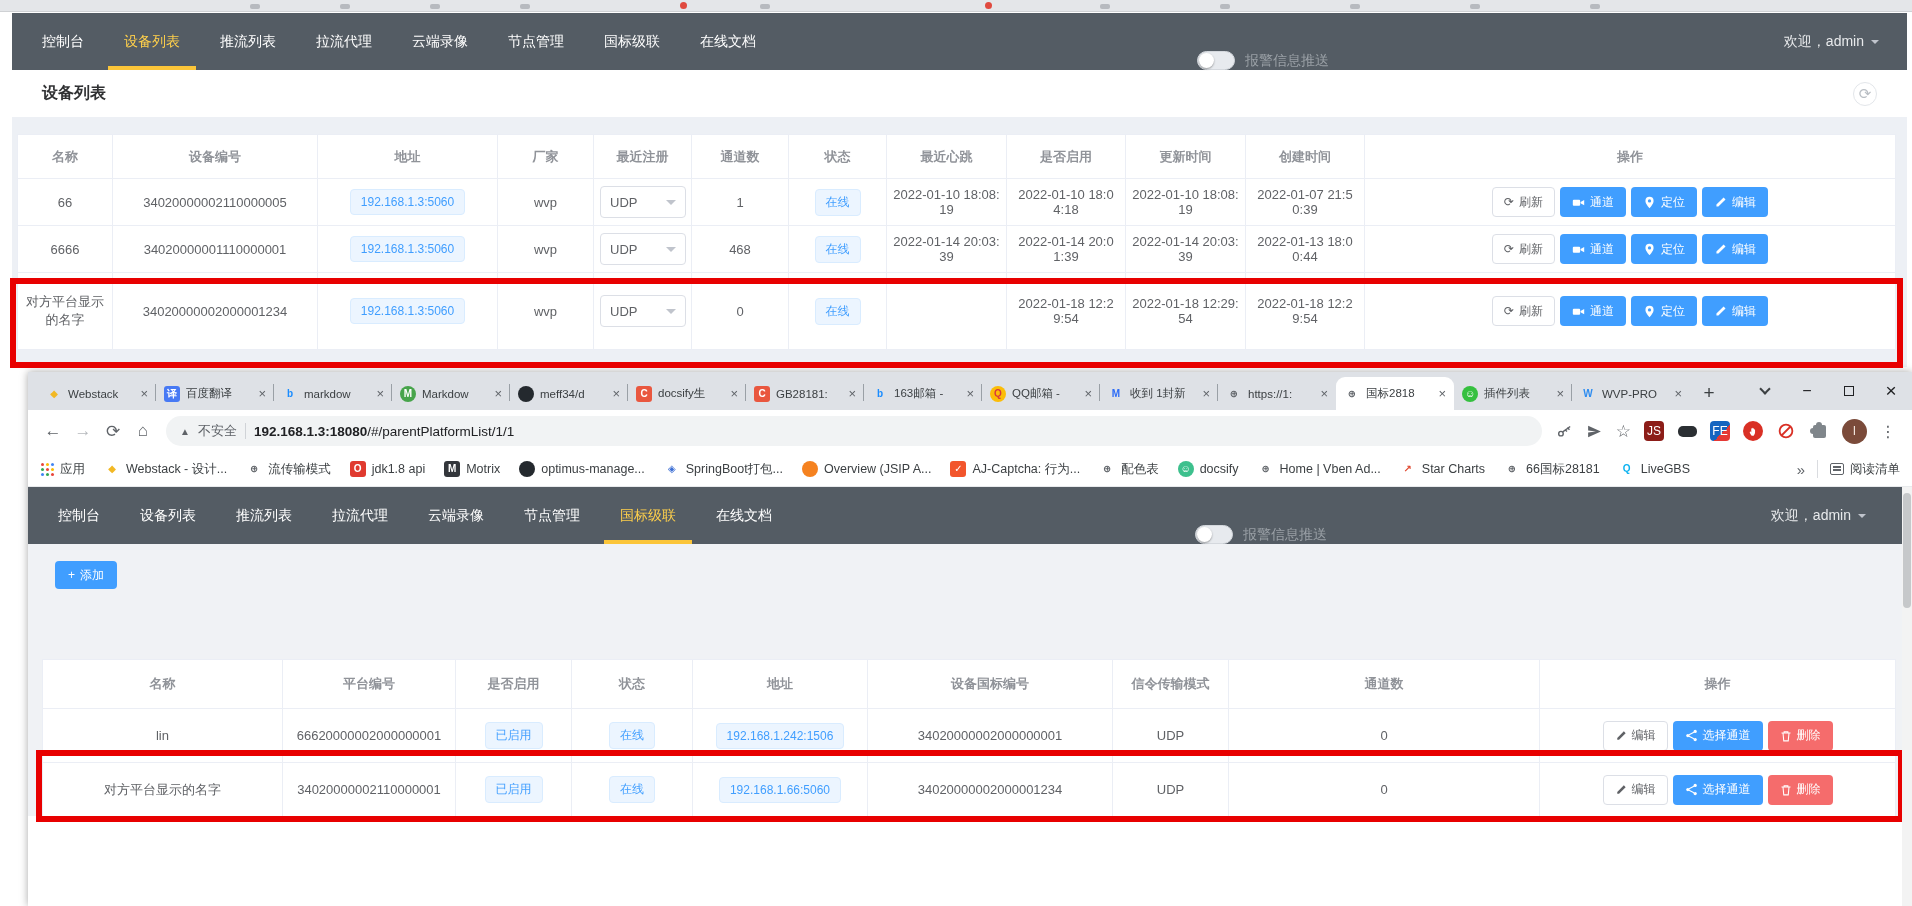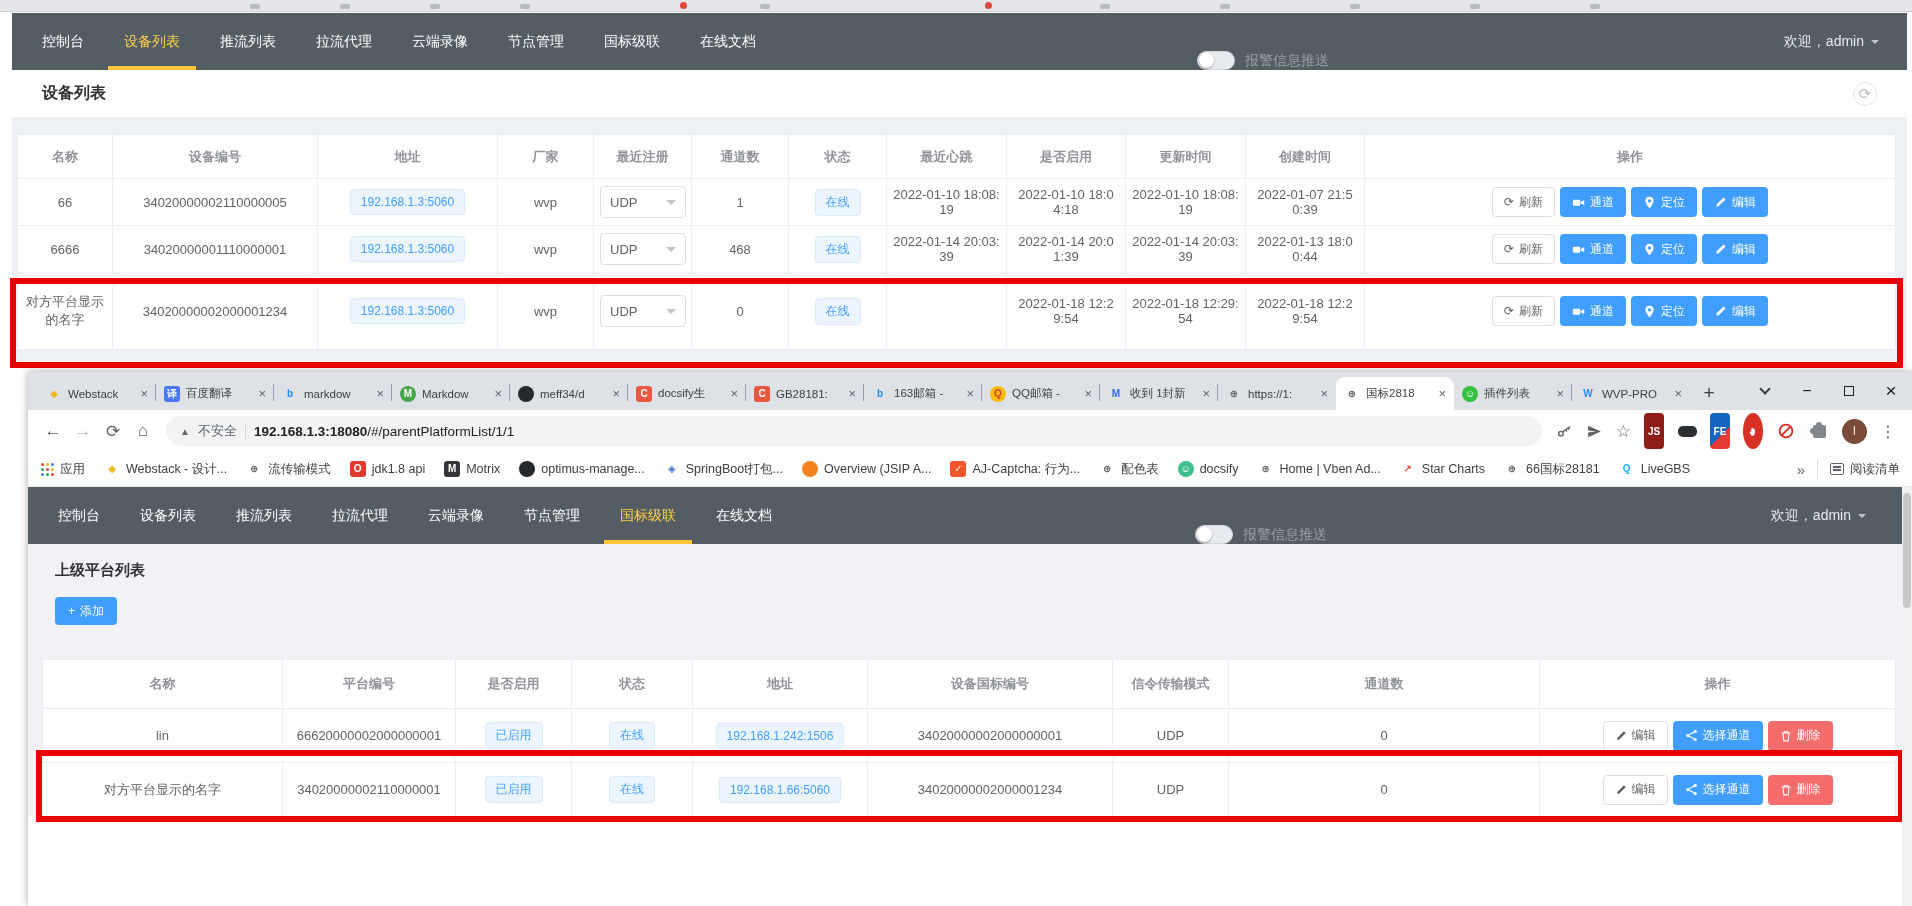--- a/index.html
+++ b/index.html
@@ -66,21 +66,21 @@
   .urlbar{height:42px;background:#fff;display:flex;align-items:center;padding:0 10px;}
   .nicon{width:30px;text-align:center;font-size:17px;color:#5f6368;cursor:pointer;flex:none;}
   .nicon.dis{color:#b6b9bd;}
   .omnibox{flex:1;height:30px;background:#f1f3f4;border-radius:15px;display:flex;align-items:center;padding:0 14px;gap:8px;margin:0 8px;cursor:text;}
   .sec-warn{font-size:10px;color:#5f6368;}
   .sec-label{font-size:13px;color:#5f6368;}
   .odiv{width:1px;height:16px;background:#d0d3d7;}
   .url-host{font-size:13.5px;color:#202124;font-weight:bold;}
   .url-path{font-size:13.5px;color:#202124;}
   .ubicons{display:flex;align-items:center;gap:13px;padding:0 6px;flex:none;}
-  .ext{width:20px;height:36px;border-radius:4px;display:flex;align-items:center;justify-content:center;font-size:10px;font-weight:bold;color:#fff;cursor:pointer;position:relative;}
+  .ext{width:20px;height:20px;border-radius:4px;display:flex;align-items:center;justify-content:center;font-size:12px;font-weight:normal;color:#fff;cursor:pointer;position:relative;}
   .ext-mask{width:19px;height:11px;background:#2b2f33;border-radius:5px;}
   .ext-puzzle{width:13px;height:13px;background:#80868b;border-radius:2px;position:relative;}
   .ext-puzzle::before{content:"";position:absolute;left:3.5px;top:-3px;width:6px;height:6px;border-radius:50%;background:#80868b;}
   .ext-puzzle::after{content:"";position:absolute;left:-3px;top:3.5px;width:6px;height:6px;border-radius:50%;background:#80868b;}
   .avatar{width:25px;height:25px;border-radius:50%;background:#7b4b3a;color:#f2e6de;display:flex;align-items:center;justify-content:center;font-size:12px;cursor:pointer;}
   .bookmarks{height:35px;background:#fff;display:flex;align-items:center;padding:0 12px;gap:19px;font-size:12.5px;color:#3c4043;border-bottom:1px solid #e8eaec;}
   .bm{display:flex;align-items:center;gap:6px;cursor:pointer;white-space:nowrap;}
   .bm-right{margin-left:auto;display:flex;align-items:center;gap:12px;}
   .apps-grid{background:transparent !important;position:relative;width:14px;height:14px;}
   .apps-grid::before{content:"";position:absolute;left:1px;top:1px;width:3px;height:3px;border-radius:50%;background:#e8453c;
@@ -562,21 +562,20 @@
         </div>
       <div class="nav-right">
         <span class="switch"></span>
         <span class="switch-label">报警信息推送</span>
       </div>
       <div class="nav-welcome">
         <span>欢迎，admin</span>
         <i class="caret sm"></i>
       </div>
     </div>
-    <div class="site-title">上级平台列表</div>
     <button class="add-btn">
         <span>+</span>
         <span>添加</span>
       </button>
     <div class="bottom-white"></div>
     <div id="table2wrap">
       <table id="table2">
         <colgroup>
             <col style="width:240px">
             <col style="width:173px">

